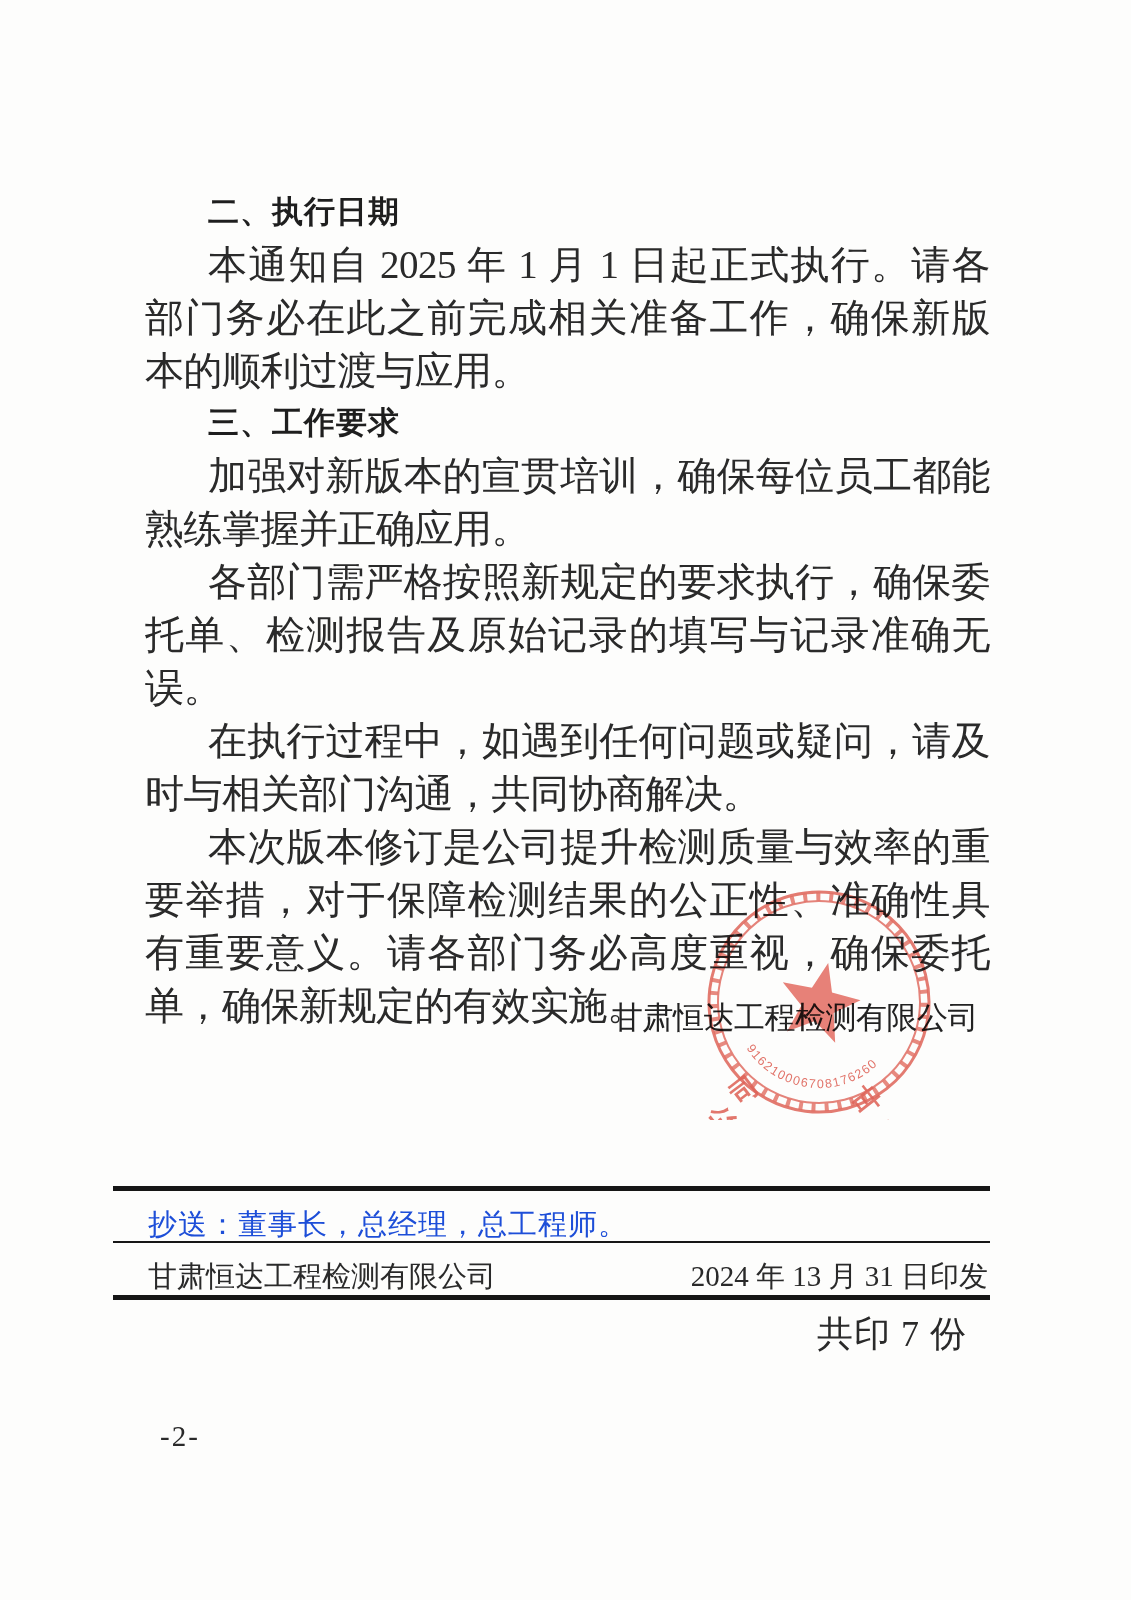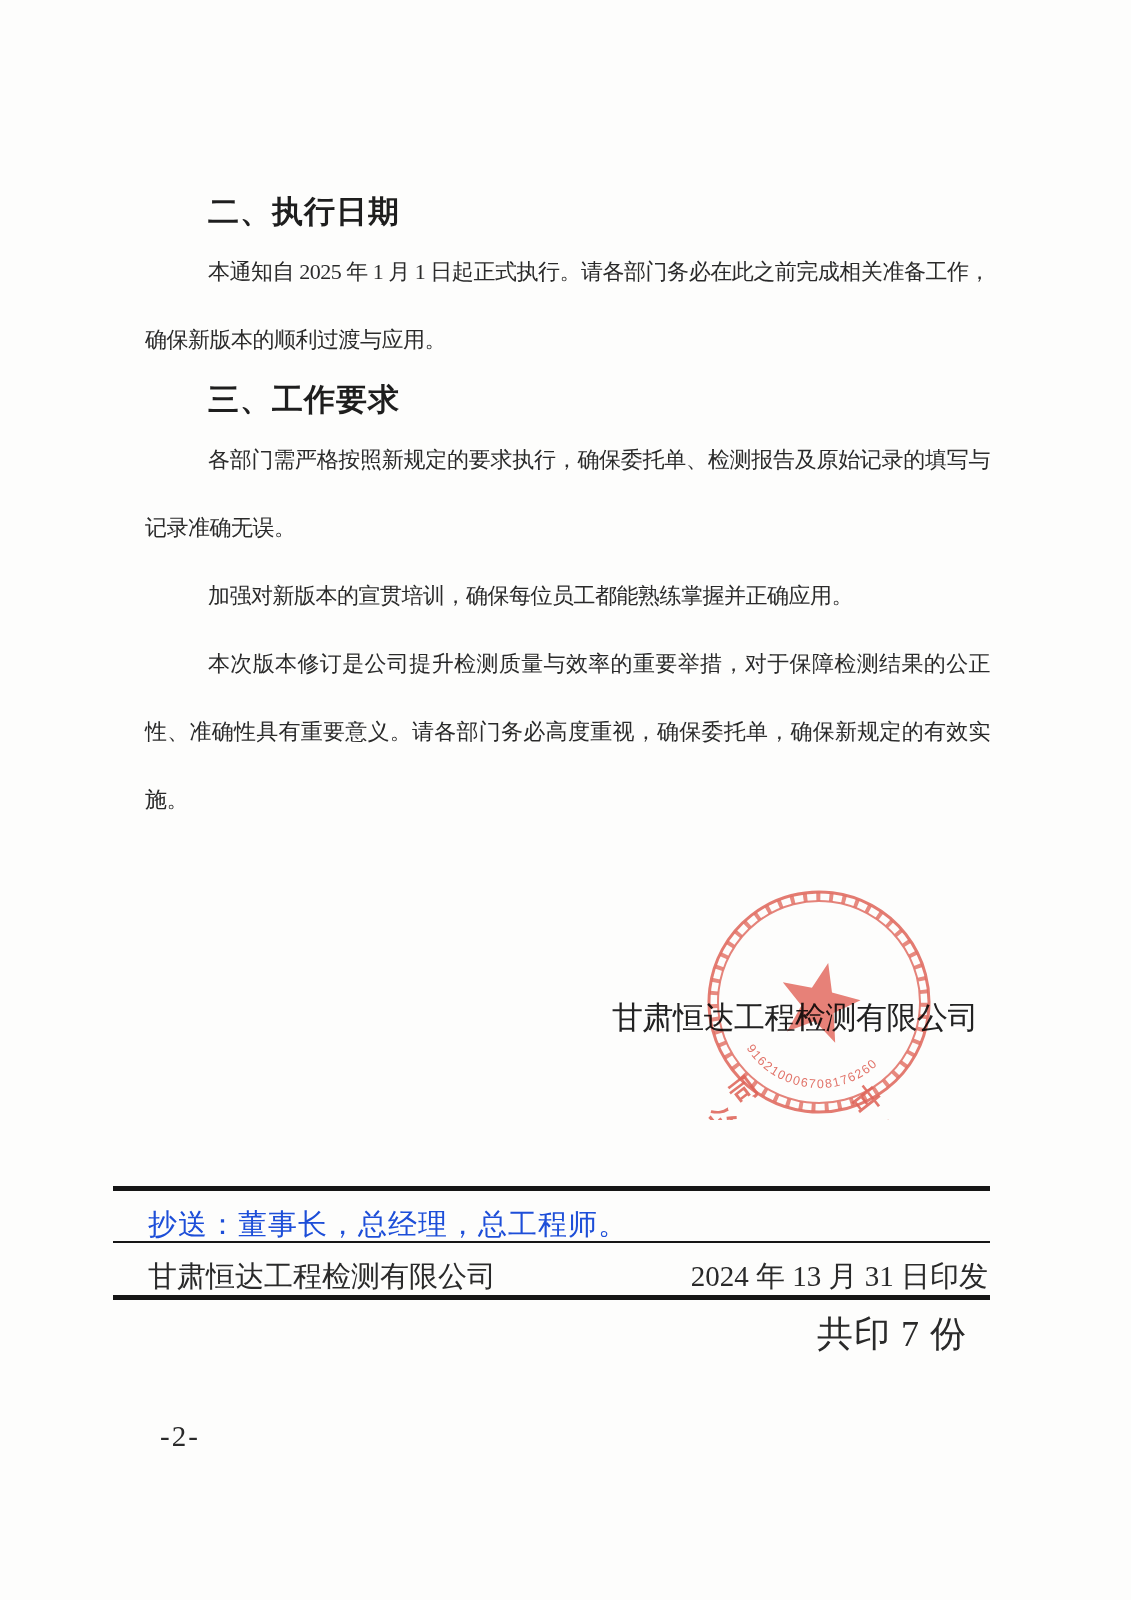--- a/index.html
+++ b/index.html
@@ -25,22 +25,22 @@
   .sec-heading {
     font-family: "Liberation Sans", "DejaVu Sans", sans-serif;
     font-weight: bold;
     font-size: 31px;
     line-height: 52px;
     padding-left: 63px;
     color: #1e1e1e;
     letter-spacing: 1px;
   }
   .para {
-    font-size: 22px;
-    line-height: 68px;
+    font-size: 39px;
+    line-height: 53px;
     text-align: justify;
     text-indent: 63px;
     letter-spacing: -0.5px;
     color: #2a2a2a;
   }
   
   .sig-company {
     position: absolute;
     left: 612px;
     top: 997px;
@@ -117,22 +117,23 @@
 <body>
 
 <div class="page">
 
   <div class="content">
 
     <div class="sec-heading">二、执行日期</div>
     <p class="para">本通知自 2025 年 1 月 1 日起正式执行。请各部门务必在此之前完成相关准备工作，确保新版本的顺利过渡与应用。</p>
 
     <div class="sec-heading">三、工作要求</div>
+    <p class="para">加强对新版本的宣贯培训，确保每位员工都能熟练掌握并正确应用。</p>
     <p class="para">各部门需严格按照新规定的要求执行，确保委托单、检测报告及原始记录的填写与记录准确无误。</p>
-    <p class="para">加强对新版本的宣贯培训，确保每位员工都能熟练掌握并正确应用。</p>
+    <p class="para">在执行过程中，如遇到任何问题或疑问，请及时与相关部门沟通，共同协商解决。</p>
 
     <p class="para">本次版本修订是公司提升检测质量与效率的重要举措，对于保障检测结果的公正性、准确性具有重要意义。请各部门务必高度重视，确保委托单，确保新规定的有效实施。</p>
 
   </div>
 
   <div class="sig-company">甘肃恒达工程检测有限公司</div>
 
   <svg class="seal" viewBox="0 0 236 236" xmlns="http://www.w3.org/2000/svg">
     <g transform="rotate(7 118 118)" fill="none">
 

